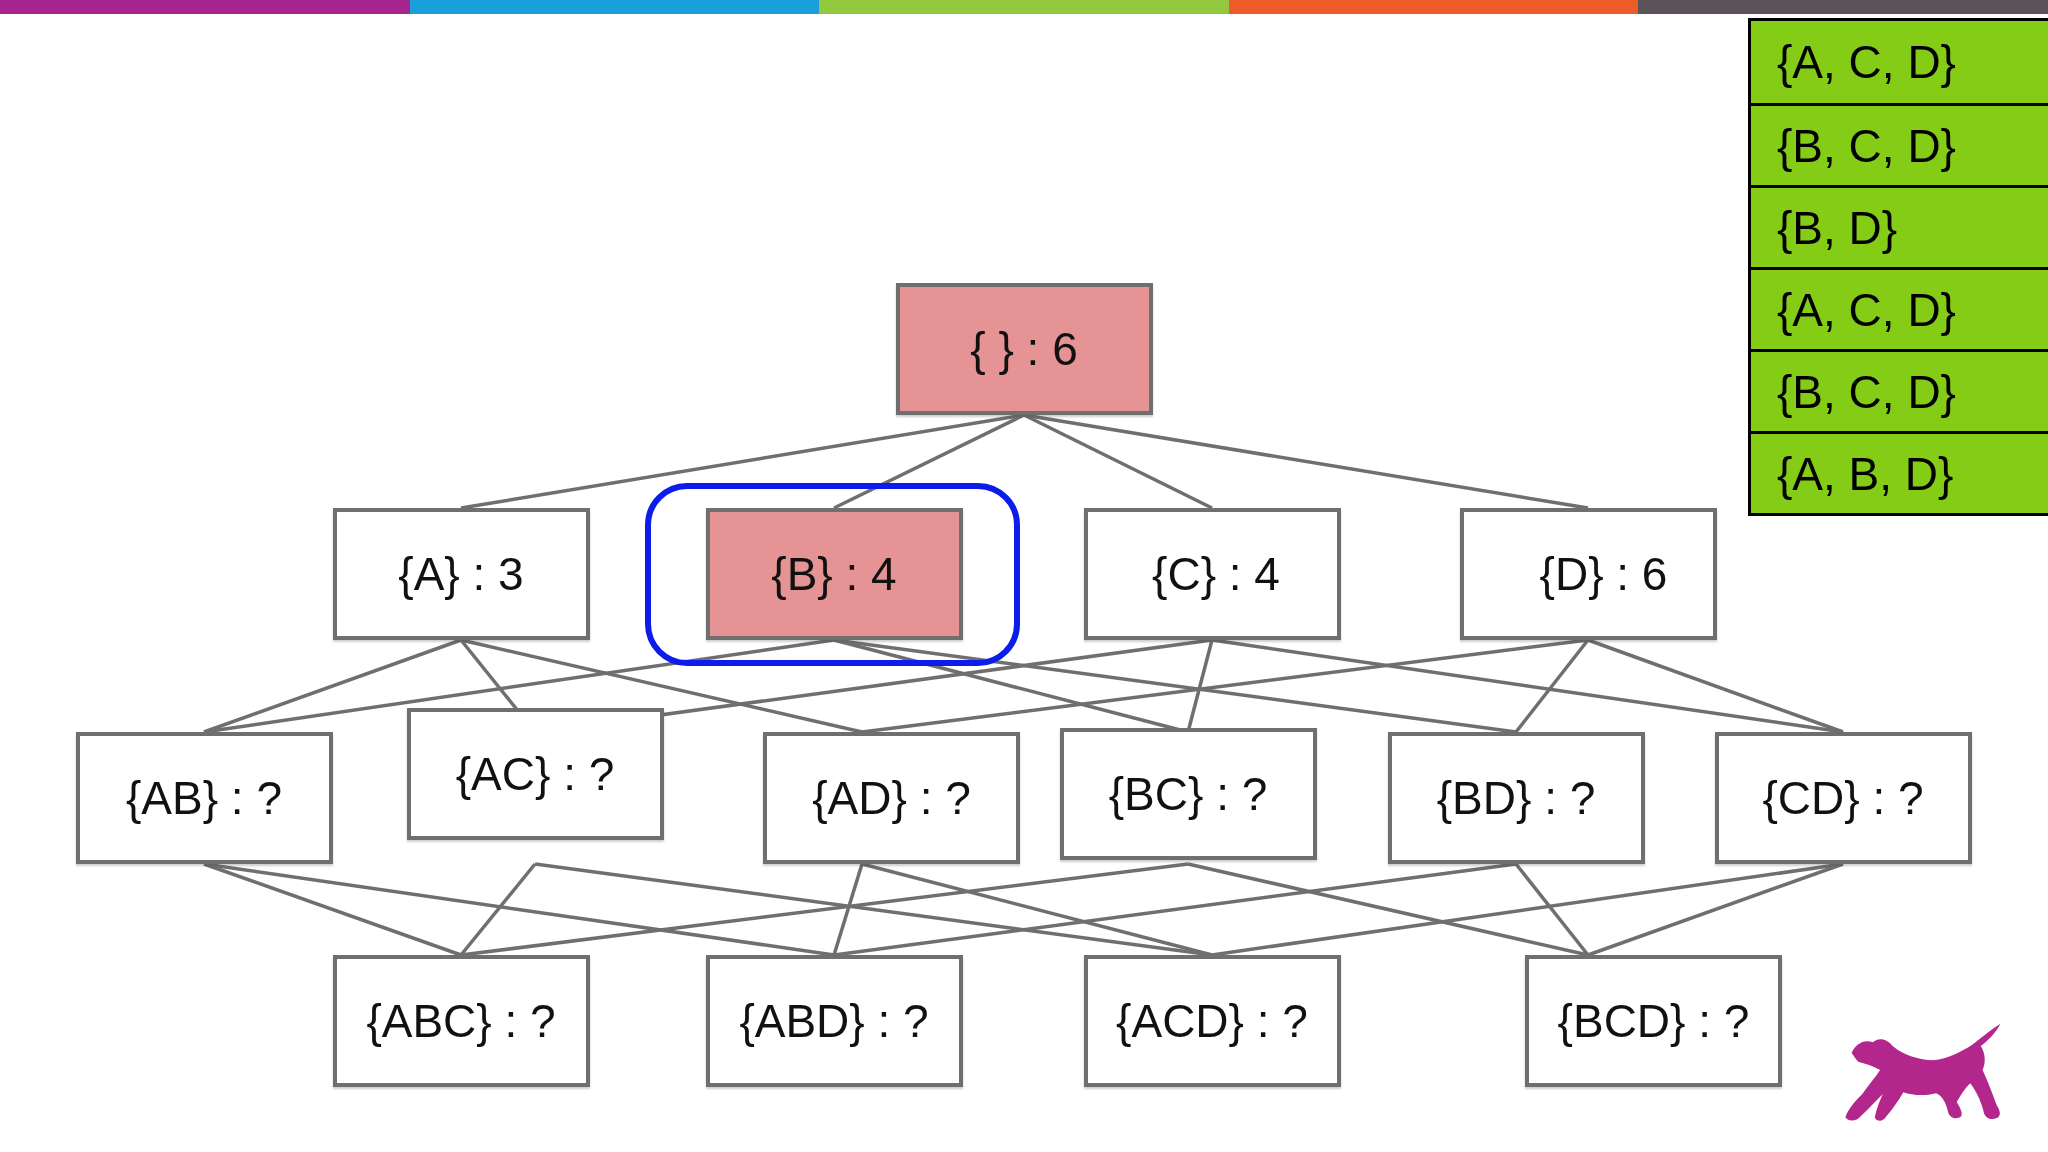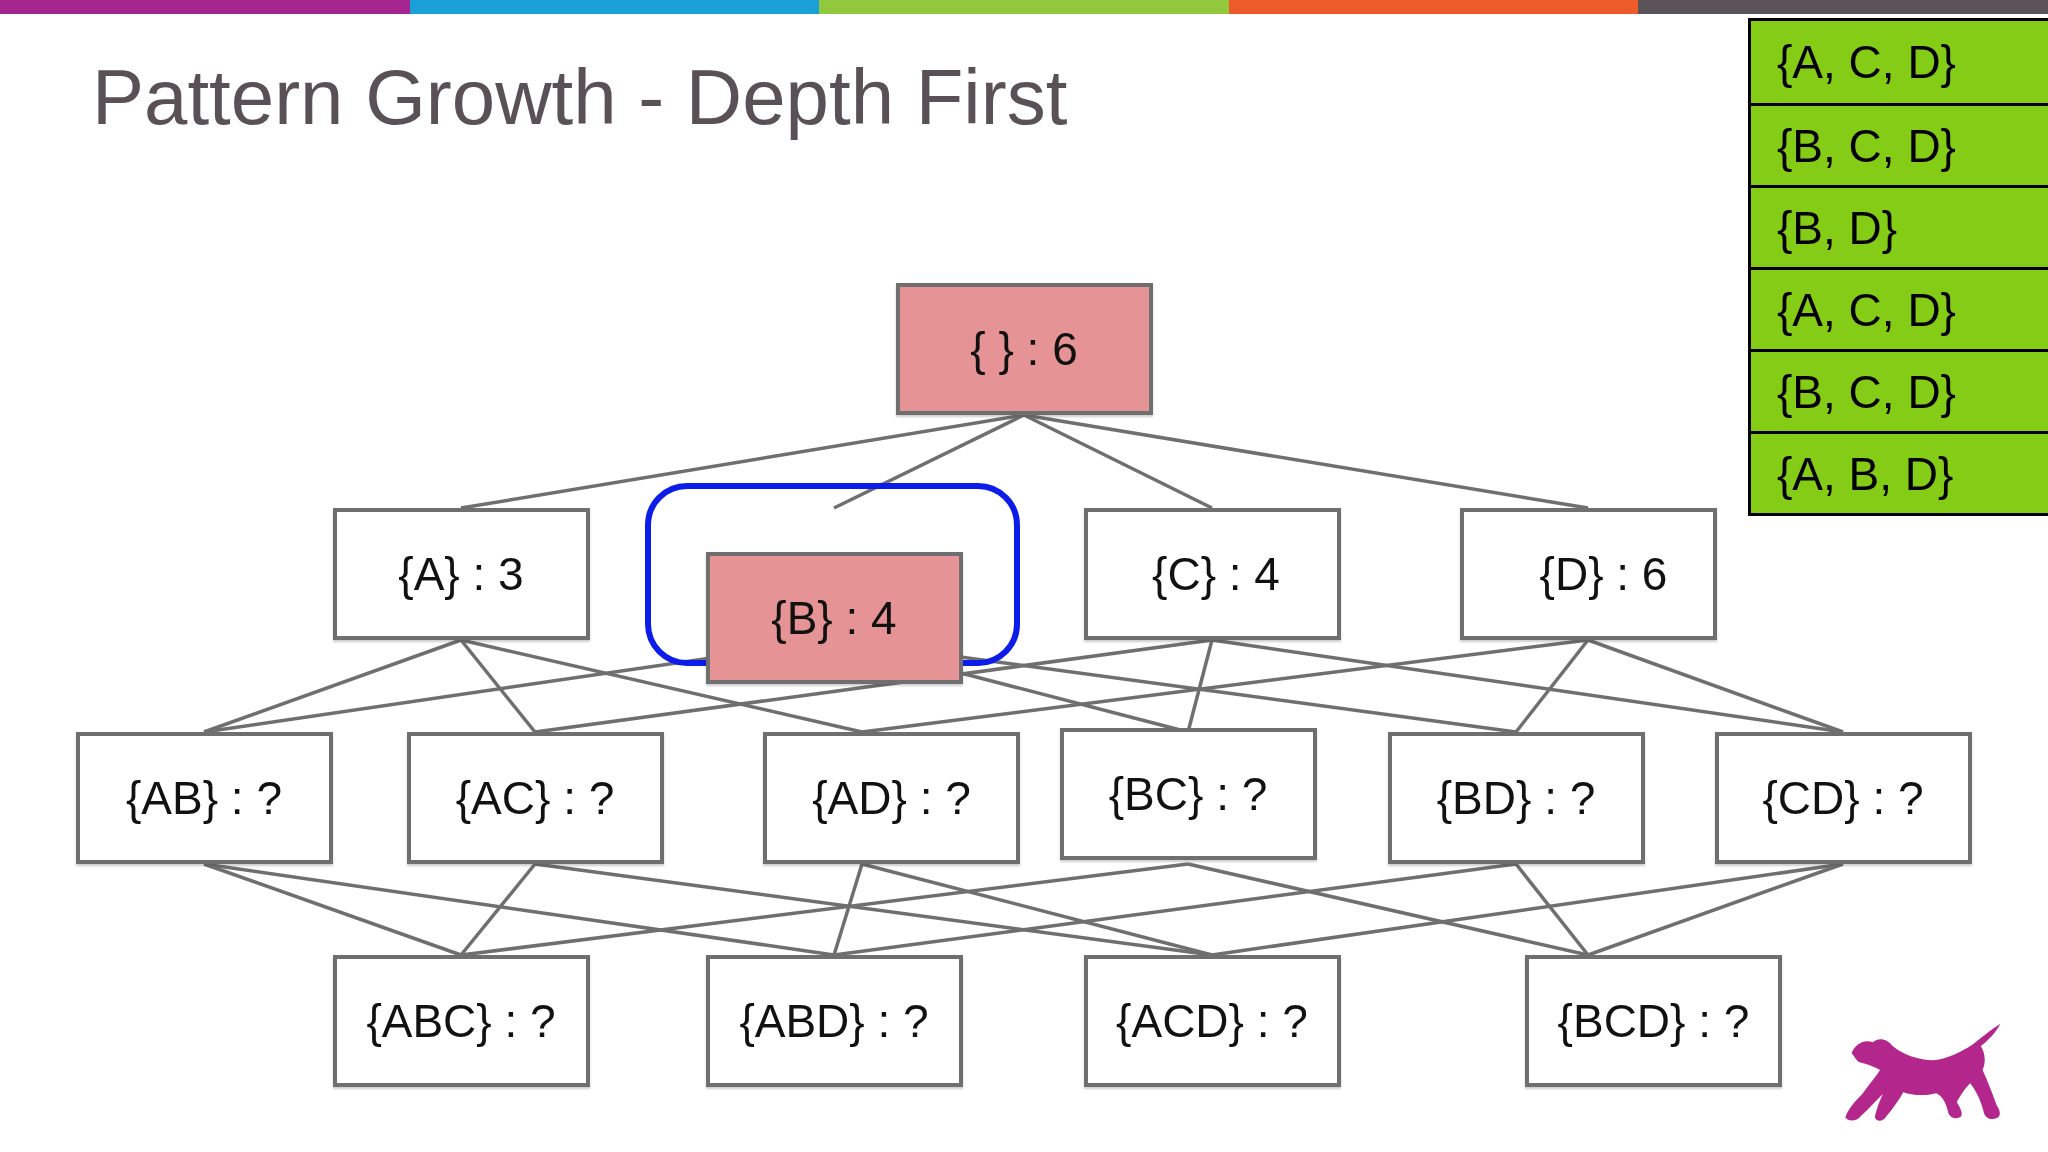--- a/index.html
+++ b/index.html
@@ -99,21 +99,20 @@
 <div class="slide">
 
   <div class="top-bar" id="top-bar">
       <div class="bar-seg" style="background: rgb(165, 38, 142);"></div>
       <div class="bar-seg" style="background: rgb(27, 159, 217);"></div>
       <div class="bar-seg" style="background: rgb(146, 200, 62);"></div>
       <div class="bar-seg" style="background: rgb(238, 91, 43);"></div>
       <div class="bar-seg" style="background: rgb(90, 84, 88);"></div>
     </div>
 
-  <h1 class="title">Pattern Growth - Depth First</h1>
 
   <div class="txn-table" id="txn-table">
       <div class="txn-row">{A, C, D}</div>
       <div class="txn-row">{B, C, D}</div>
       <div class="txn-row">{B, D}</div>
       <div class="txn-row">{A, C, D}</div>
       <div class="txn-row">{B, C, D}</div>
       <div class="txn-row">{A, B, D}</div>
     </div>
 
@@ -146,25 +145,25 @@
       <line x1="1516" y1="864" x2="1588" y2="955" stroke="#6f6f6f" stroke-width="3.5"></line>
       <line x1="1843" y1="864" x2="1212" y2="955" stroke="#6f6f6f" stroke-width="3.5"></line>
       <line x1="1843" y1="864" x2="1588" y2="955" stroke="#6f6f6f" stroke-width="3.5"></line>
     </svg>
 
   <div id="highlight-ring" class="highlight-ring" style="display: block; left: 644.5px; top: 483px; width: 375px; height: 183px;"></div>
 
   <div id="nodes">
       <div class="node visited" style="left: 895.5px; top: 283px;">{ } : 6</div>
       <div class="node" style="left: 332.5px; top: 508px;">{A} : 3</div>
-      <div class="node visited" style="left: 705.5px; top: 508px; margin-top: 44px;">{B} : 4</div>
+      <div class="node visited" style="left: 705.5px; top: 508px;">{B} : 4</div>
       <div class="node" style="left: 1083.5px; top: 508px; padding-left: 8px;">{C} : 4</div>
       <div class="node" style="left: 1459.5px; top: 508px; padding-left: 31px;">{D} : 6</div>
       <div class="node" style="left: 75.5px; top: 732px;">{AB} : ?</div>
-      <div class="node" style="left: 406.5px; top: 732px;">{AC} : ?</div>
+      <div class="node" style="left: 406.5px; top: 708px;">{AC} : ?</div>
       <div class="node" style="left: 763px; top: 732px;">{AD} : ?</div>
       <div class="node" style="left: 1059.5px; top: 728px; text-align: center;">{BC} : ?</div>
       <div class="node" style="left: 1387.5px; top: 732px;">{BD} : ?</div>
       <div class="node" style="left: 1714.5px; top: 732px;">{CD} : ?</div>
       <div class="node" style="left: 332.5px; top: 955px;">{ABC} : ?</div>
       <div class="node" style="left: 705.5px; top: 955px;">{ABD} : ?</div>
       <div class="node" style="left: 1083.5px; top: 955px;">{ACD} : ?</div>
       <div class="node" style="left: 1525px; top: 955px;">{BCD} : ?</div>
     </div>
 

